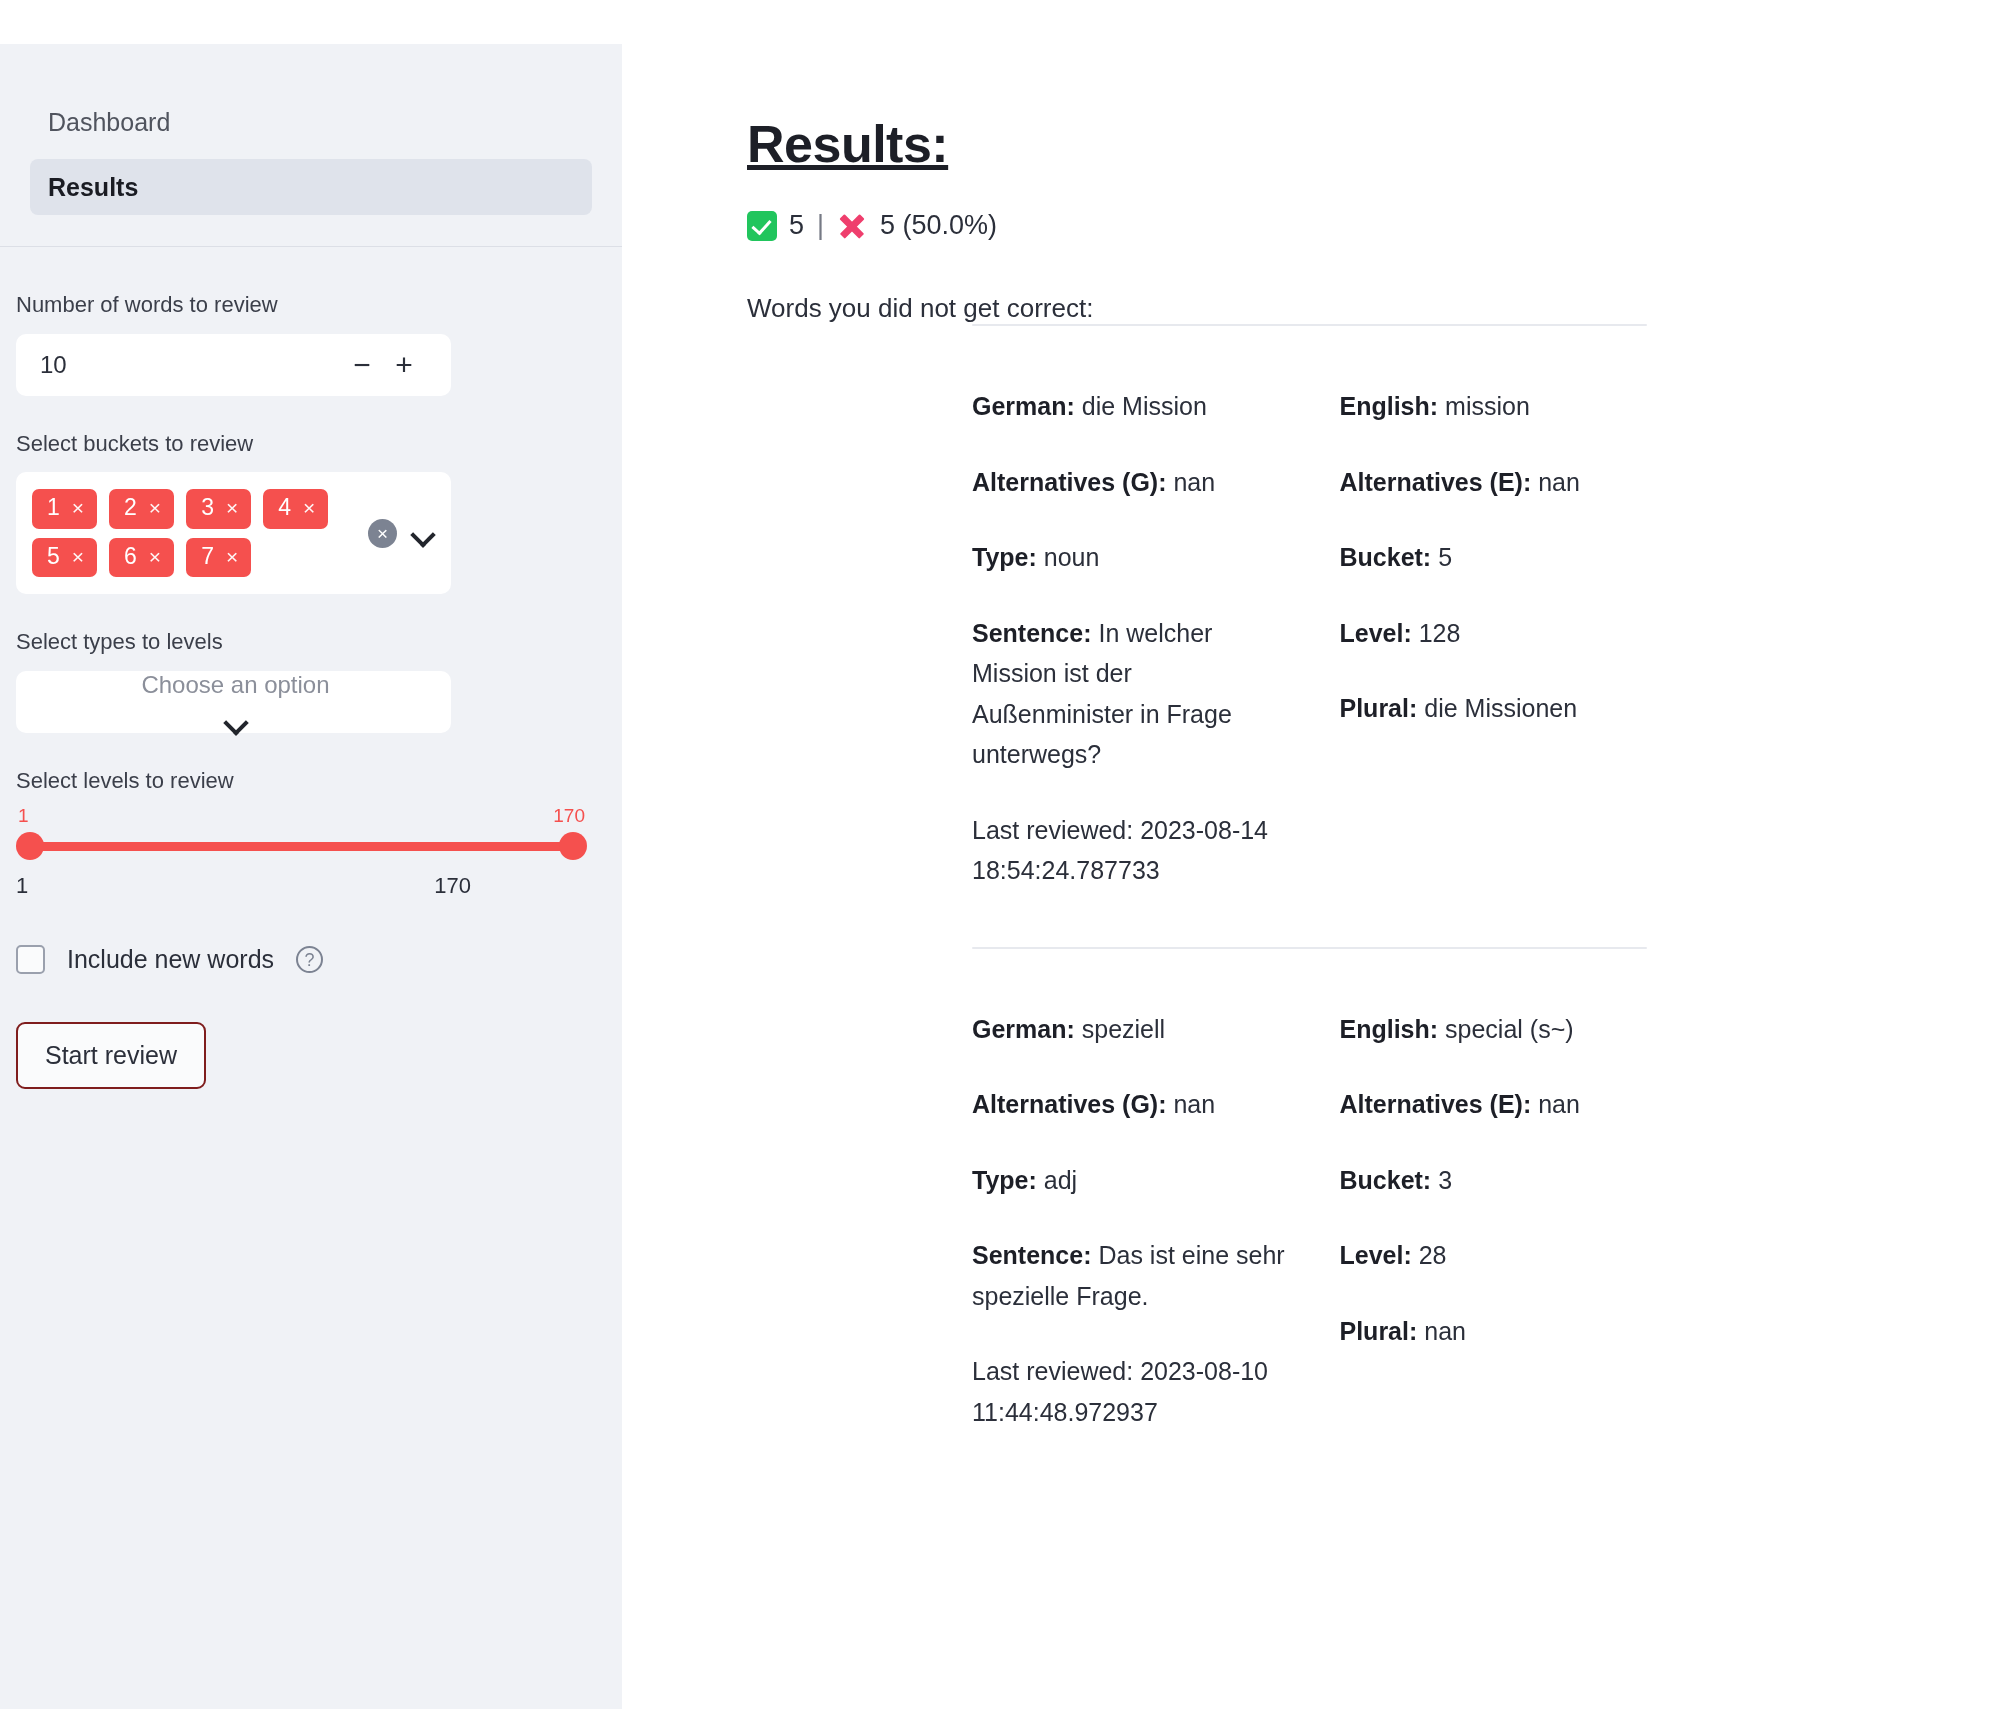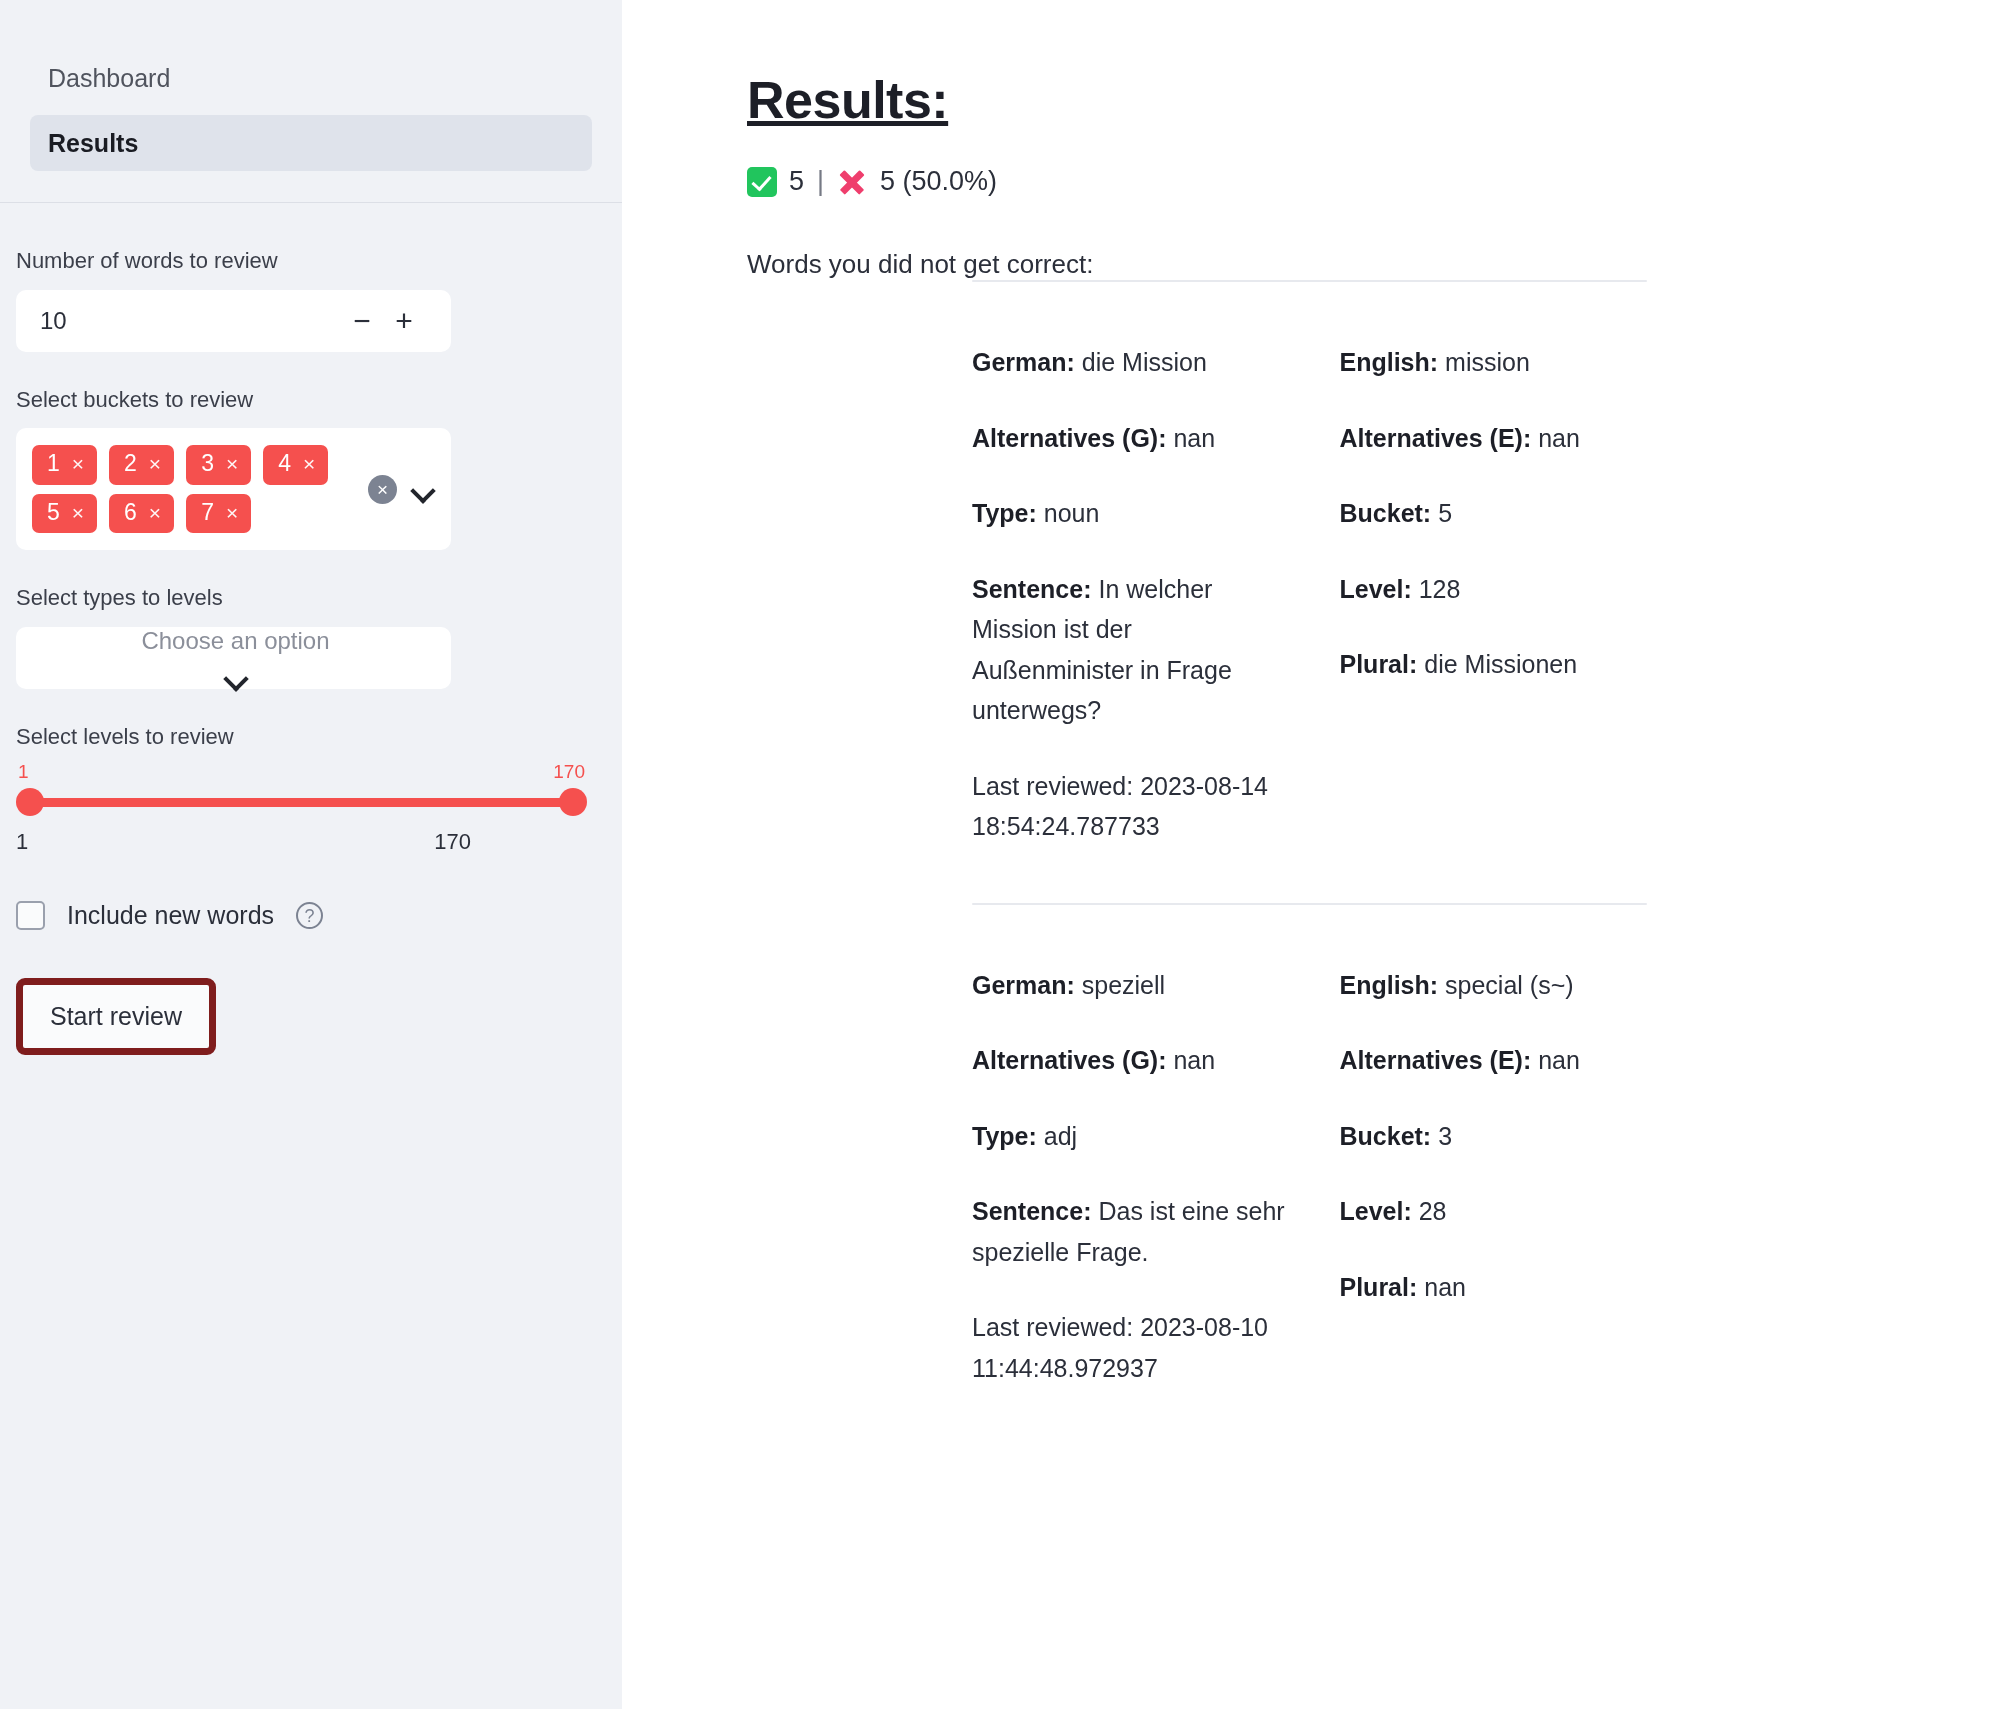--- a/index.html
+++ b/index.html
@@ -3,21 +3,21 @@
 <meta charset="utf-8">
 <style>
   * { box-sizing: border-box; margin: 0; padding: 0; }
   html, body {
     width: 2000px; height: 1709px;
     background: #ffffff;
     font-family: "Liberation Sans", sans-serif;
     color: #262730;
     overflow: hidden;
   }
-  .app { display: flex; width: 2000px; height: 1251px; }
+  .app { display: flex; width: 2000px; height: 1251px; margin-top: 44px; }
 
   
   .sidebar {
     width: 622px; height: 1709px;
     background: #f0f2f6;
     flex: 0 0 622px;
     position: relative;
     padding: 0;
   }
   .nav { padding: 50px 30px 0 30px; }
@@ -206,21 +206,21 @@
     font-size: 18px;
     display: flex; align-items: center; justify-content: center;
     line-height: 1;
     cursor: pointer;
   }
 
   
   .start-btn {
     margin-top: 48px;
     background: #fafbfc;
-    border: 7px solid #7f1d1d;
+    border: 2px solid #7f1d1d;
     border-radius: 9px;
     font-size: 25px;
     color: #2b2f3a;
     padding: 17px 27px;
     cursor: pointer;
     font-family: "Liberation Sans", sans-serif;
     display: inline-block;
   }
 
   

